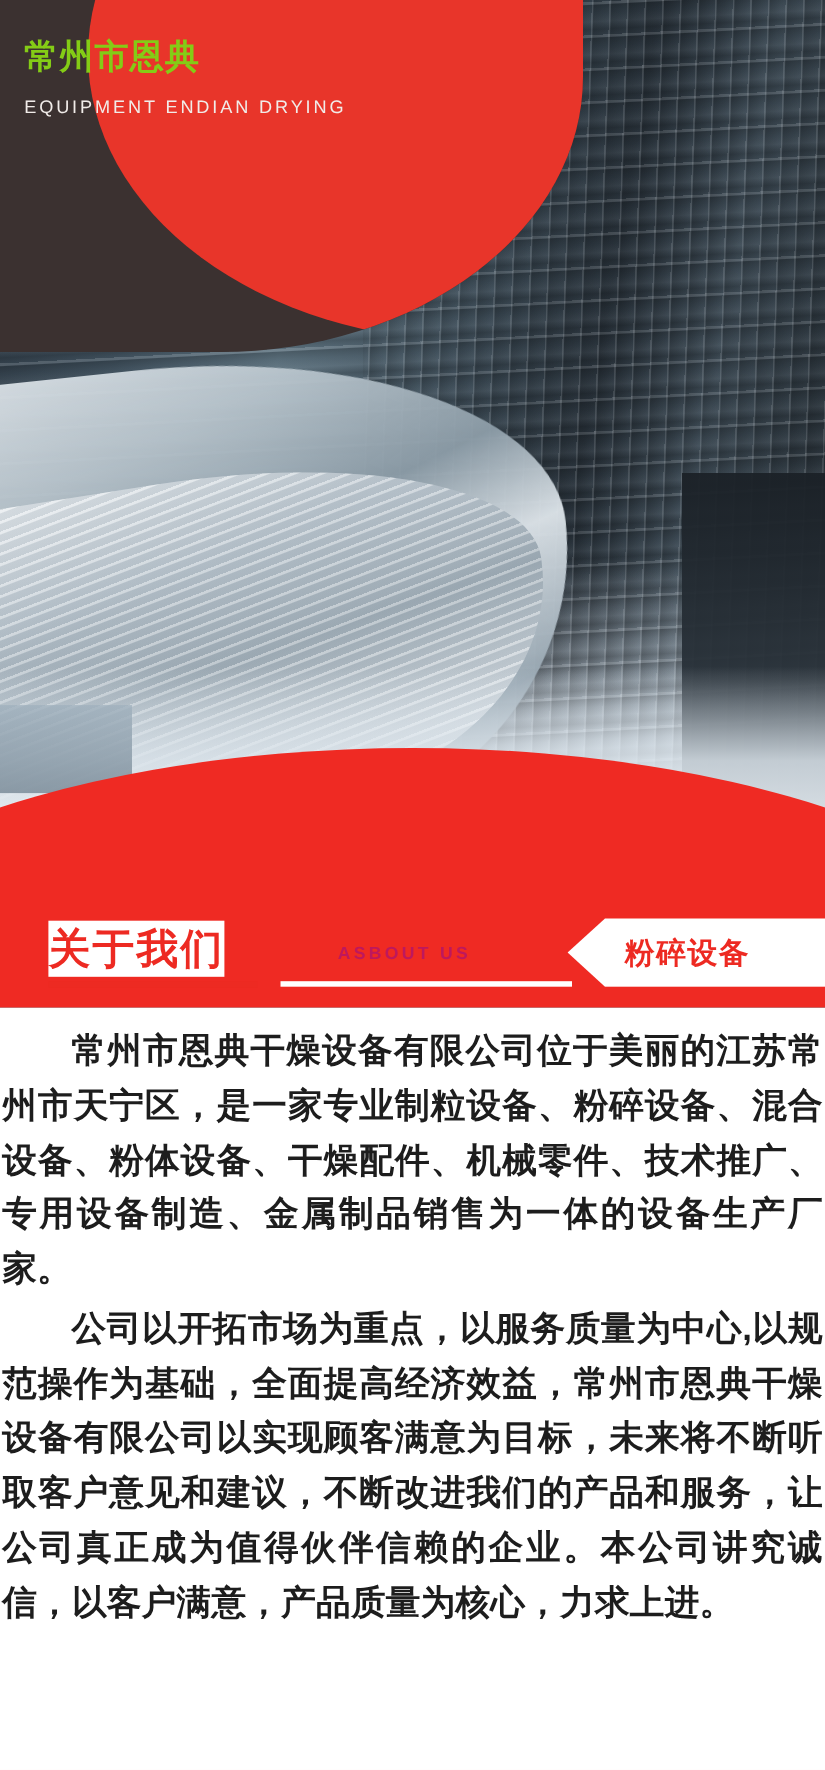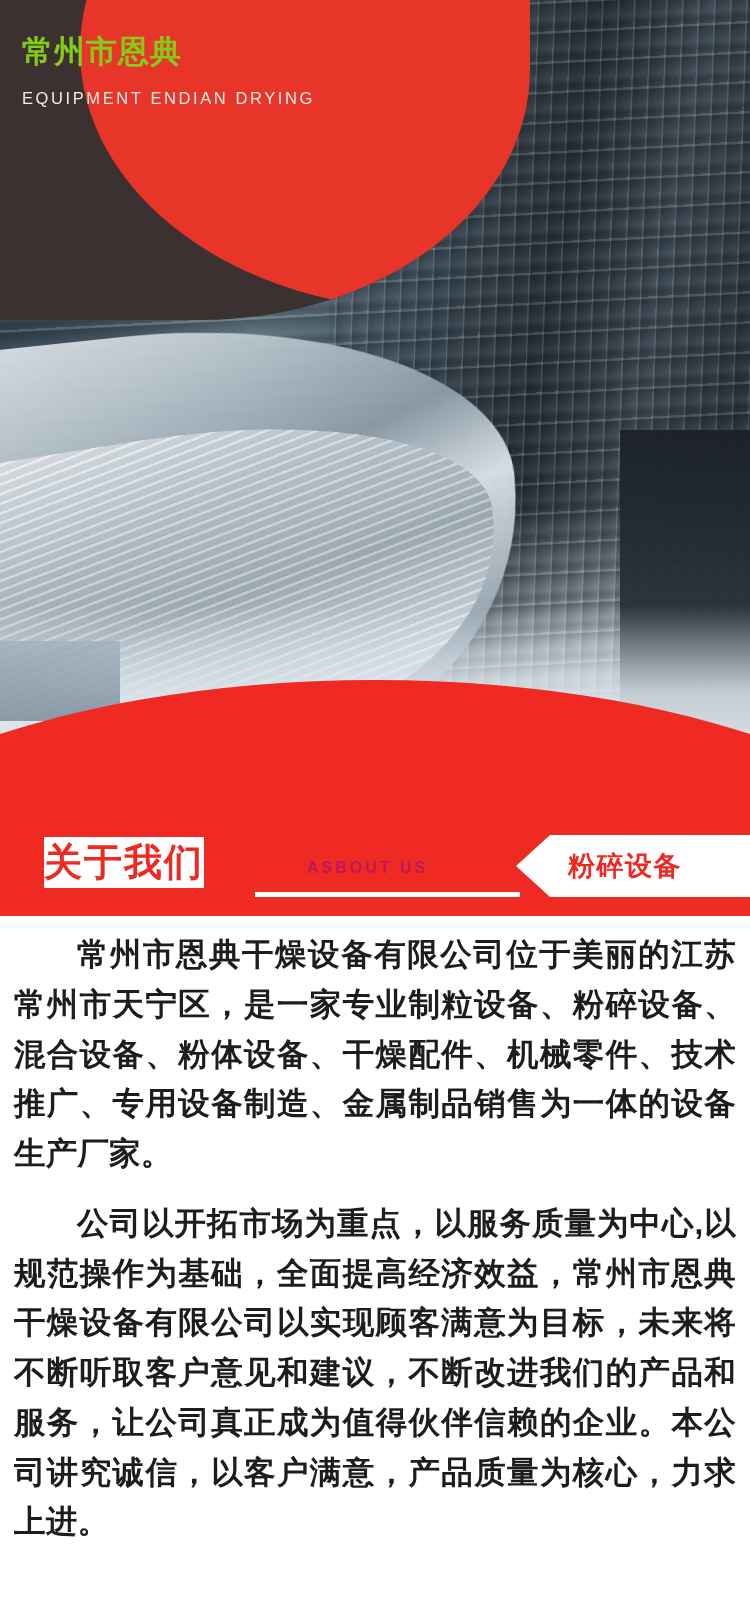--- a/index.html
+++ b/index.html
@@ -167,33 +167,33 @@
     transform:scaleX(-1);
     left:-4px;
   }
   .tag-arrow .label {
     position:absolute; left:48px; top:13px; width:180px;
     color:#ed2a22; font-size:27px; font-weight:bold; letter-spacing:1.5px;
   }
 
   
   .content {
-    position:absolute; left:0; top:930px; width:750px; padding:0 14px;
+    position:absolute; left:0; top:930px; width:750px; padding:0 2px;
   }
   .para {
     color:#1d1d1d;
     font-size:31.5px;
     line-height:1.58;
     text-align:justify;
     text-justify:inter-ideograph;
     text-indent:2em;
     font-weight:600;
     letter-spacing:0.2px;
   }
-  .para + .para { margin-top:20px; }
+  .para + .para { margin-top:4px; }
 </style>
 </head>
 <body>
 
 <div class="page">
 
   <div class="hero">
     <div class="photo"></div>
     <div class="floors"></div>
     <div class="mullions"></div>

